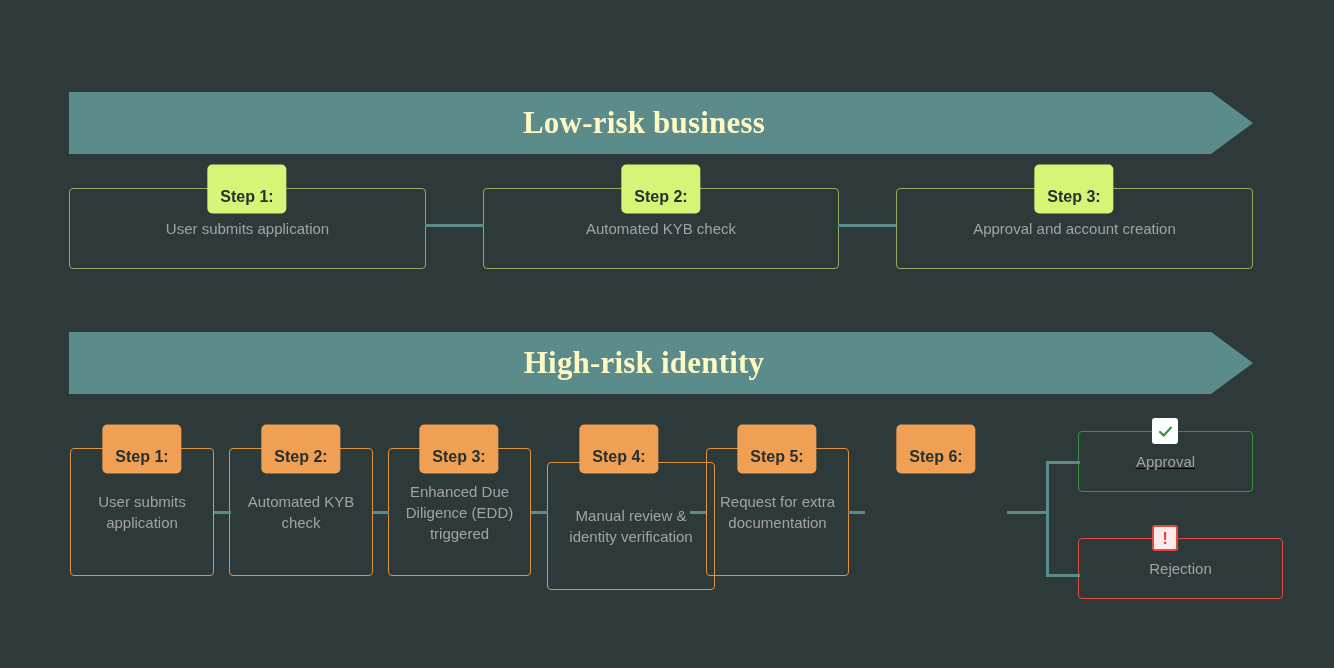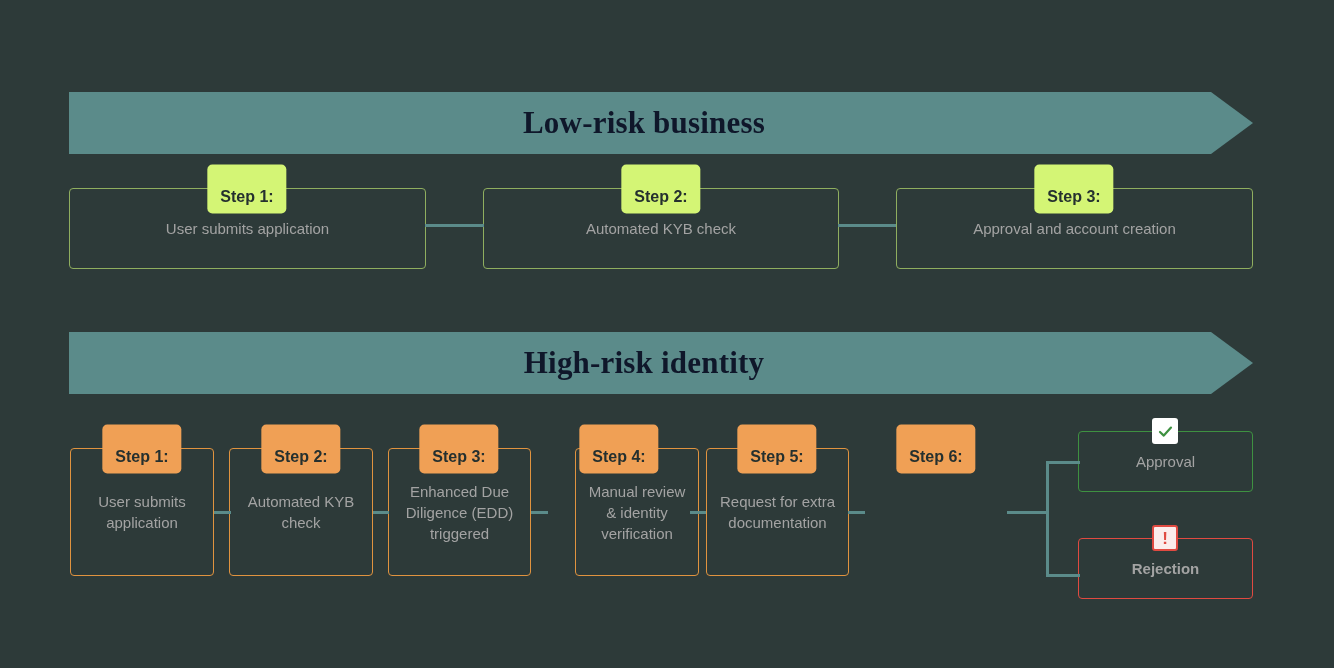--- a/index.html
+++ b/index.html
@@ -30,21 +30,21 @@
     display: flex;
     align-items: center;
     justify-content: center;
     -webkit-clip-path: polygon(0 0, calc(100% - 42px) 0, 100% 50%, calc(100% - 42px) 100%, 0 100%);
     clip-path: polygon(0 0, calc(100% - 42px) 0, 100% 50%, calc(100% - 42px) 100%, 0 100%);
   }
   .banner-title {
     font-family: "Liberation Serif", serif;
     font-size: 31px;
     font-weight: 700;
-    color: #0f172a;
+    color: #fef9c3;
     letter-spacing: 0.2px;
     
     margin-right: 34px;
     white-space: nowrap;
   }
   #banner-low  { top: 92px; }
   #banner-high { top: 332px; }
 
   
   .row {
@@ -61,21 +61,21 @@
     box-sizing: border-box;
     border: 1px solid #8fae5f;
     border-radius: 4px;
     background: transparent;
     display: flex;
     align-items: center;
     justify-content: center;
     text-align: center;
   }
   .card.orange { border-color: #e0933f; }
-  .card.green-ok { border-color: #3e9141; }
+  .card.green-ok { border-color: #3e9141; text-decoration: underline; }
   .card.red-no { border-color: #e04a41; }
 
   .card-text {
     color: #a3a3a3;
     font-size: 15px;
     line-height: 21px;
     padding: 0 10px;
   }
   #row-high .card-text { font-size: 15px; line-height: 21px; }
 
@@ -180,42 +180,42 @@
     <div class="card orange" style="left:229px; top:5px; width:144px; height:128px;">
       <div class="card-text">Automated KYB check</div>
     </div>
     <div class="badge orange" style="left:301px; top:6px;">Step 2:</div>
 
     <div class="card orange" style="left:388px; top:5px; width:143px; height:128px;">
       <div class="card-text">Enhanced Due Diligence (EDD) triggered</div>
     </div>
     <div class="badge orange" style="left:459px; top:6px;">Step 3:</div>
 
-    <div class="card orange" style="left:547px; top:5px; width:124px; height:128px;margin-left:28px;">
+    <div class="card orange" style="left:547px; top:19px; width:168px; height:128px;">
       <div class="card-text">Manual review &amp; identity verification</div>
     </div>
     <div class="badge orange" style="left:619px; top:6px;">Step 4:</div>
 
     <div class="card orange" style="left:706px; top:5px; width:143px; height:128px;">
       <div class="card-text">Request for extra documentation</div>
     </div>
     <div class="badge orange" style="left:777px; top:6px;">Step 5:</div>
 
     <div class="badge orange" style="left:936px; top:6px;">Step 6:</div>
 
     <div class="card green-ok" style="left:1078px; top:-12px; width:175px; height:61px;">
       <div class="card-text">Approval</div>
     </div>
     <div class="icon-badge check" style="left:1165px; top:-12px;">
       <svg width="17" height="17" viewBox="0 0 17 17" aria-hidden="true">
         <polyline points="3,9 6.8,12.6 14,4.6" fill="none" stroke="#3e9141" stroke-width="2.2" stroke-linecap="round" stroke-linejoin="round"></polyline>
       </svg>
     </div>
 
-    <div class="card red-no" style="left:1078px; top:95px; width:175px; height:61px;font-weight:bold;">
+    <div class="card red-no" style="left:1078px; top:95px; width:205px; height:61px;">
       <div class="card-text">Rejection</div>
     </div>
     <div class="icon-badge warn" style="left:1165px; top:95px;">
       <span>!</span>
     </div>
   </div>
 
 </div>
 
 </body></html>

